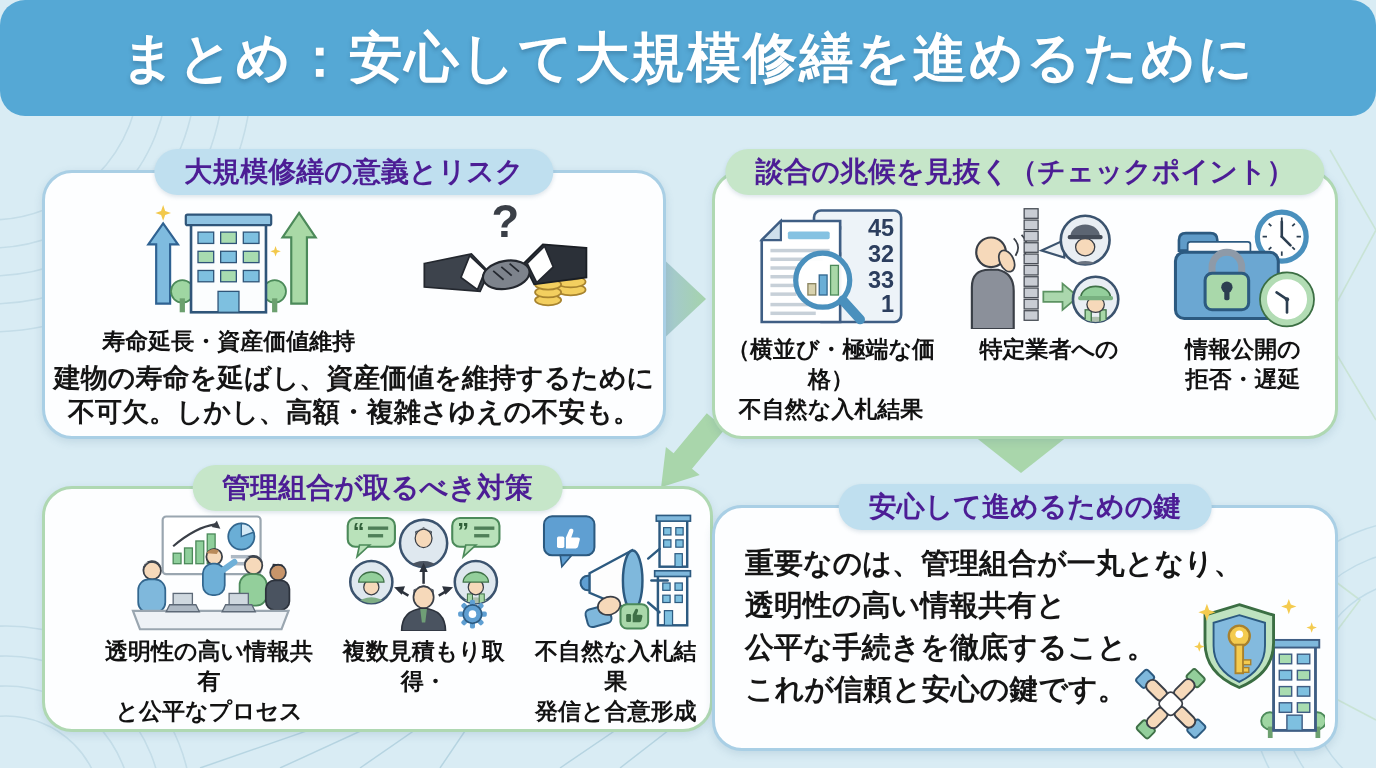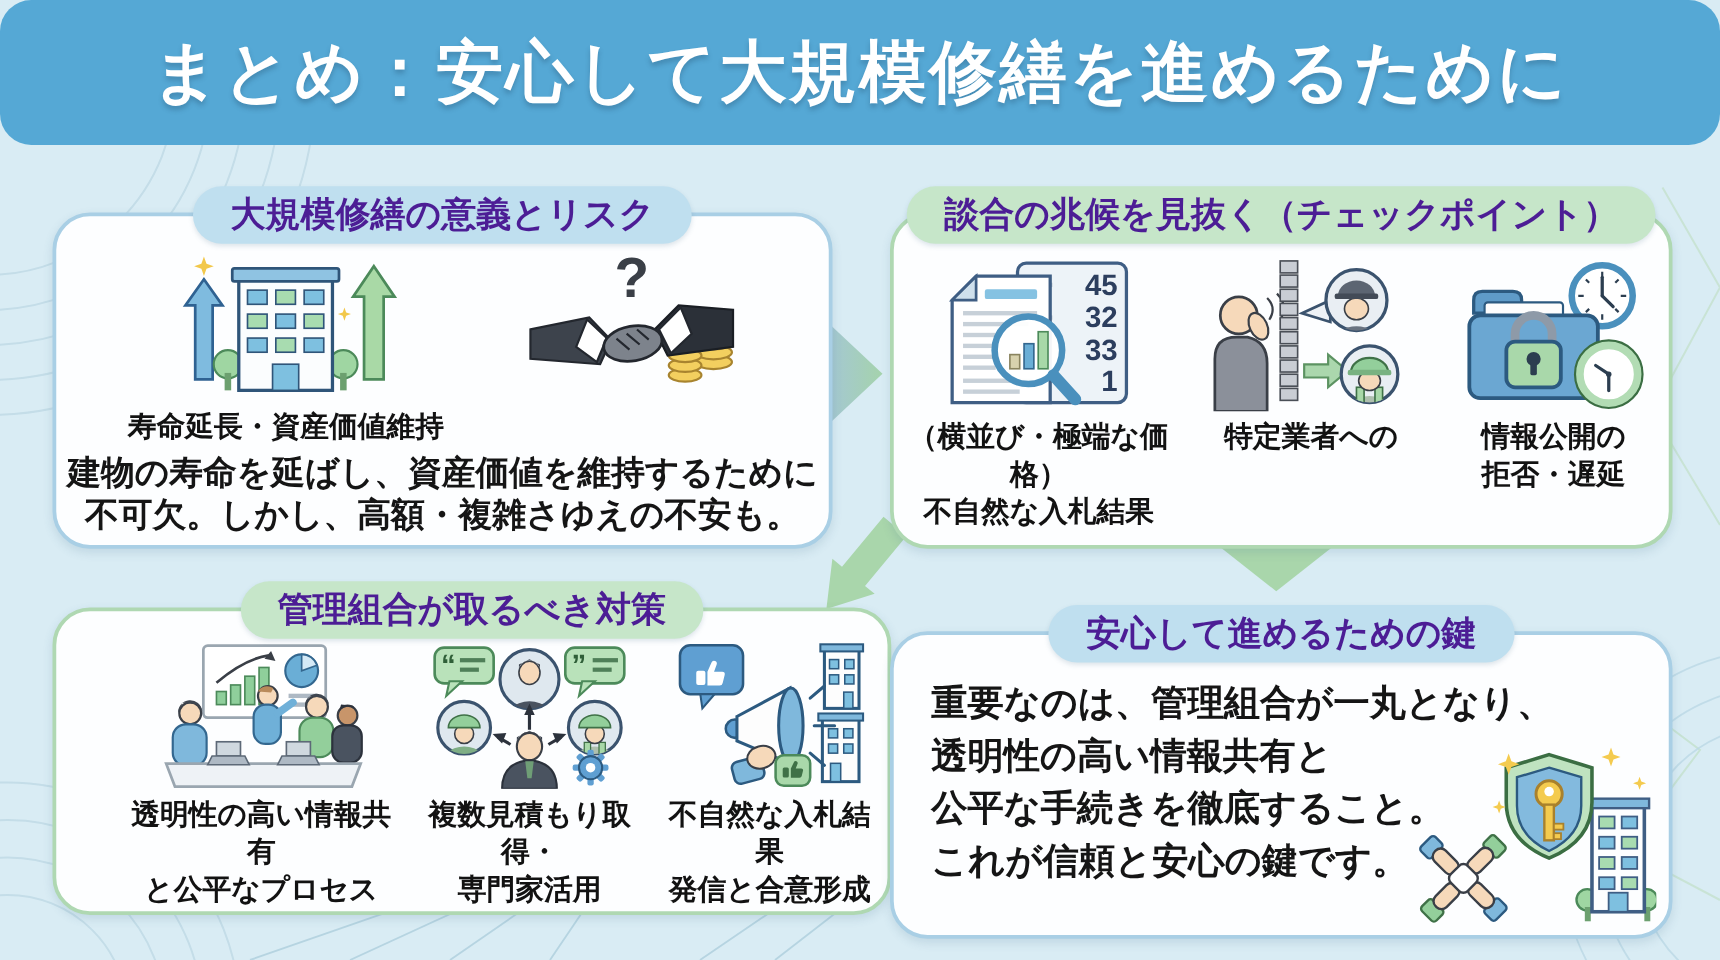--- a/index.html
+++ b/index.html
@@ -381,21 +381,20 @@
             <rect x="147" y="103" width="6" height="34" rx="2" fill="#5f9fd2"></rect>
             <rect x="147" y="103" width="6" height="34" rx="2" fill="#5f9fd2" transform="rotate(45 150 120)"></rect>
             <rect x="147" y="103" width="6" height="34" rx="2" fill="#5f9fd2" transform="rotate(90 150 120)"></rect>
             <rect x="147" y="103" width="6" height="34" rx="2" fill="#5f9fd2" transform="rotate(135 150 120)"></rect>
             <circle cx="150" cy="120" r="11" fill="#5f9fd2" stroke="#2c5a80" stroke-width="2"></circle>
             <circle cx="150" cy="120" r="4.5" fill="#ffffff"></circle>
           </g>
         </svg>
         <figcaption>
           <div>複数見積もり取得・</div>
-          <div>専門家活用</div>
         </figcaption>
       </figure>
       <figure>
         <svg width="180" height="118" viewBox="0 0 185 145">
           <rect x="146" y="8" width="34" height="58" fill="#fdfdfd" stroke="#2c5a80" stroke-width="3"></rect>
           <rect x="142" y="3" width="42" height="7" fill="#7fb8dc" stroke="#2c5a80" stroke-width="2"></rect>
           <rect x="151" y="18" width="9" height="9" fill="#7ec0e0" stroke="#2c5a80" stroke-width="1.5"></rect>
           <rect x="166" y="18" width="9" height="9" fill="#7ec0e0" stroke="#2c5a80" stroke-width="1.5"></rect>
           <rect x="151" y="33" width="9" height="9" fill="#7ec0e0" stroke="#2c5a80" stroke-width="1.5"></rect>
           <rect x="166" y="33" width="9" height="9" fill="#7ec0e0" stroke="#2c5a80" stroke-width="1.5"></rect>

